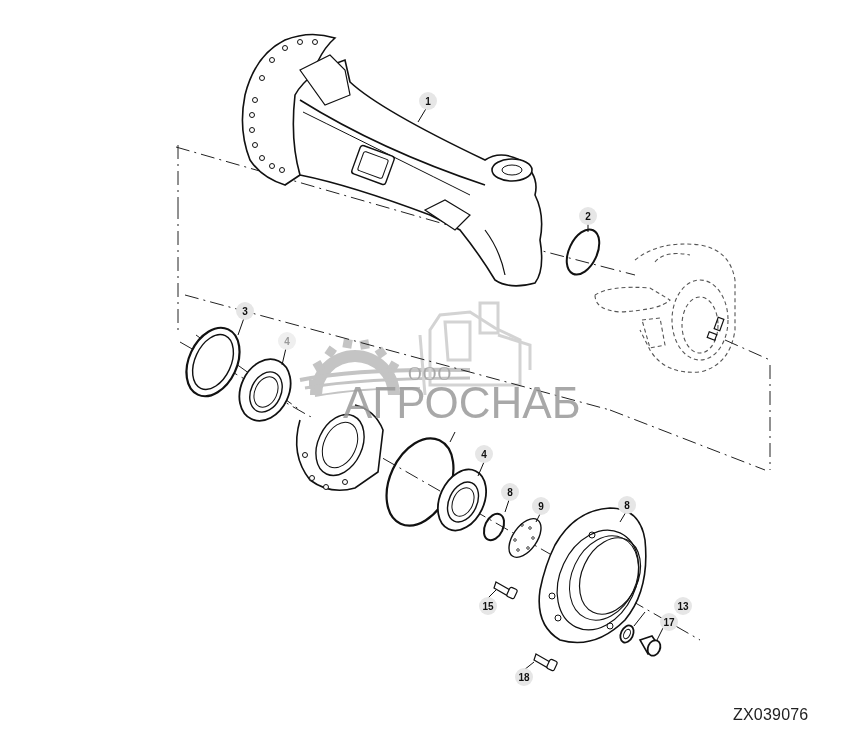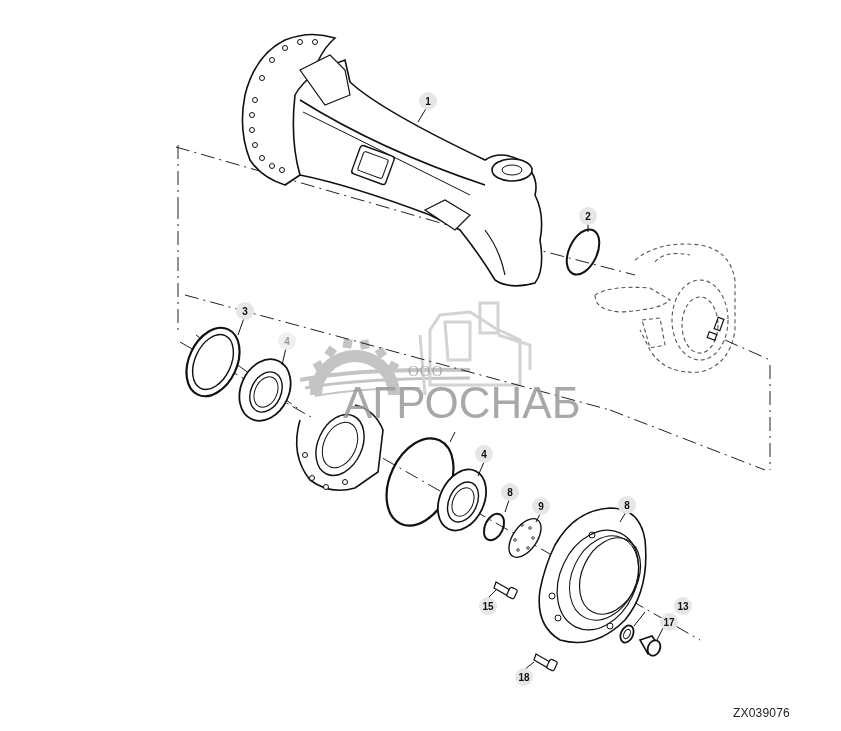--- a/index.html
+++ b/index.html
@@ -4,23 +4,23 @@
 <style>
   html, body { margin: 0; padding: 0; background: #ffffff; }
   body { width: 841px; height: 731px; position: relative; overflow: hidden;
          font-family: "Liberation Sans", sans-serif; }
   #canvas { position: absolute; left: 0; top: 0; width: 841px; height: 731px; }
   .callout { position: absolute; width: 18px; height: 18px; border-radius: 50%;
              background: #e6e6e6; color: #111; font-size: 10px; font-weight: bold;
              display: flex; align-items: center; justify-content: center;
              font-family: "Liberation Sans", sans-serif; cursor: pointer; }
   .callout.faint { color: #999; background: #efefef; }
-  .drawing-id { position: absolute; left: 733px; top: 706px; font-size: 12px;
+  .drawing-id { position: absolute; left: 733px; top: 706px; font-size: 16px;
                 color: #222; font-family: "Liberation Sans", sans-serif; letter-spacing: 0.2px; }
-  .wm-ooo { position: absolute; left: 408px; top: 363px; font-size: 15px; color: #a8a8a8;
+  .wm-ooo { position: absolute; left: 408px; top: 363px; font-size: 19px; color: #a8a8a8;
             font-family: "Liberation Serif", serif; letter-spacing: 1px; }
   .wm-name { position: absolute; left: 343px; top: 378px; font-size: 44px; color: #9a9a9a;
              font-family: Liberation Sans, sans-serif; letter-spacing: 0px; opacity: 0.85; }
 </style>
 </head>
 <body>
 
 <svg id="canvas" viewBox="0 0 841 731" xmlns="http://www.w3.org/2000/svg">
 
   <g opacity="0.5">

